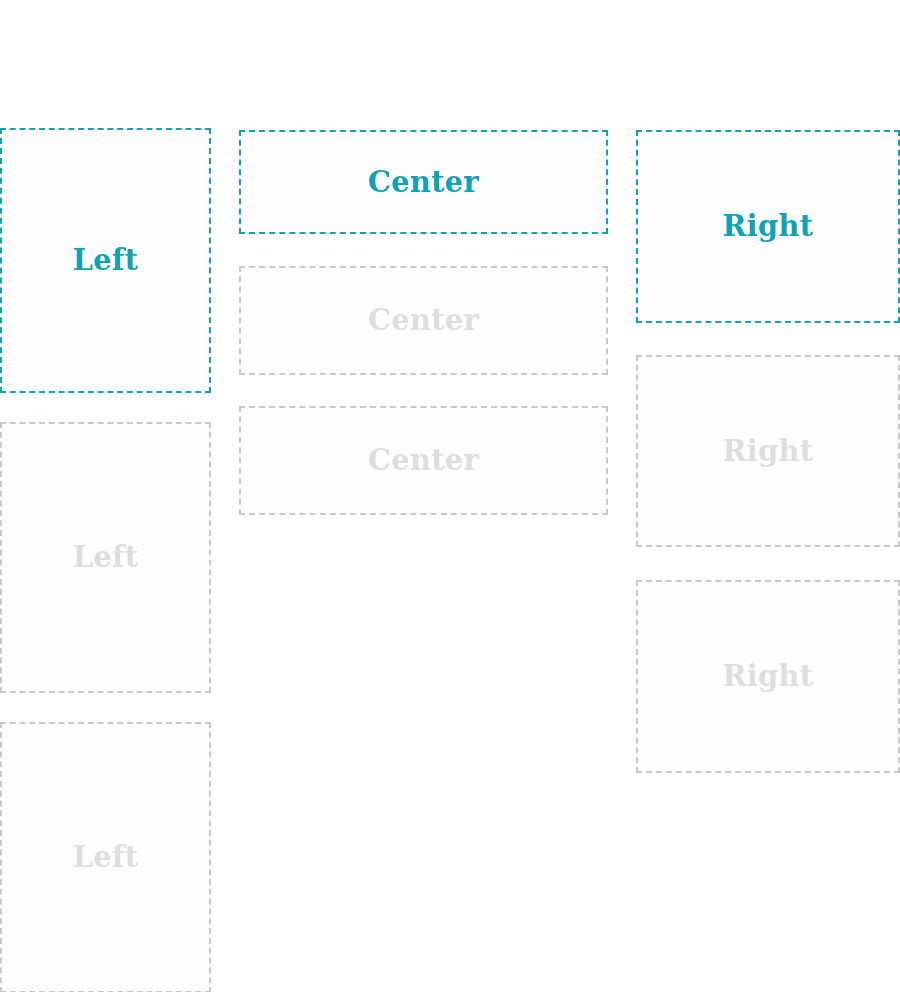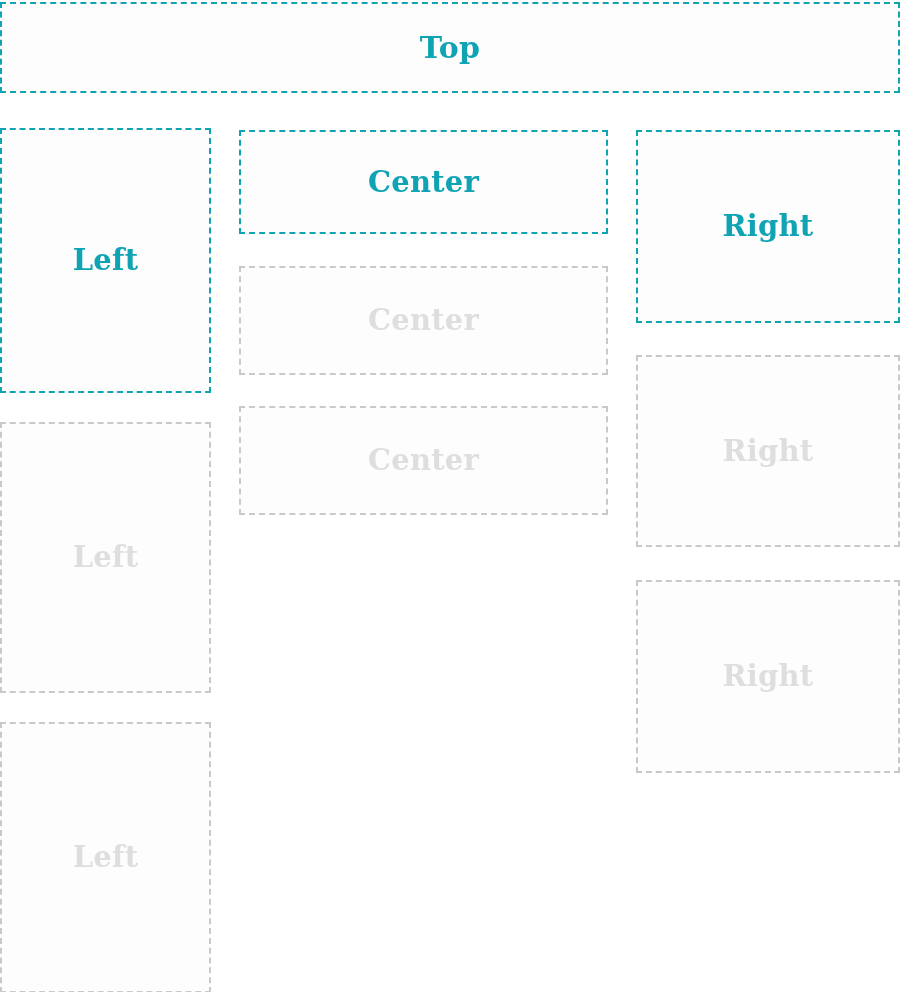--- a/index.html
+++ b/index.html
@@ -118,23 +118,20 @@
   }
   #region-right-1 .region-label,
   #region-right-2 .region-label,
   #region-right-3 .region-label { font-size: 29px; }
 </style>
 </head>
 <body>
 
 <div id="canvas">
 
-  <div class="region active" id="region-top">
-    <span class="region-label">Top</span>
-  </div>
 
   <div class="region active" id="region-left-1">
     <span class="region-label">Left</span>
   </div>
 
   <div class="region muted" id="region-left-2">
     <span class="region-label">Left</span>
   </div>
 
   <div class="region muted" id="region-left-3">

